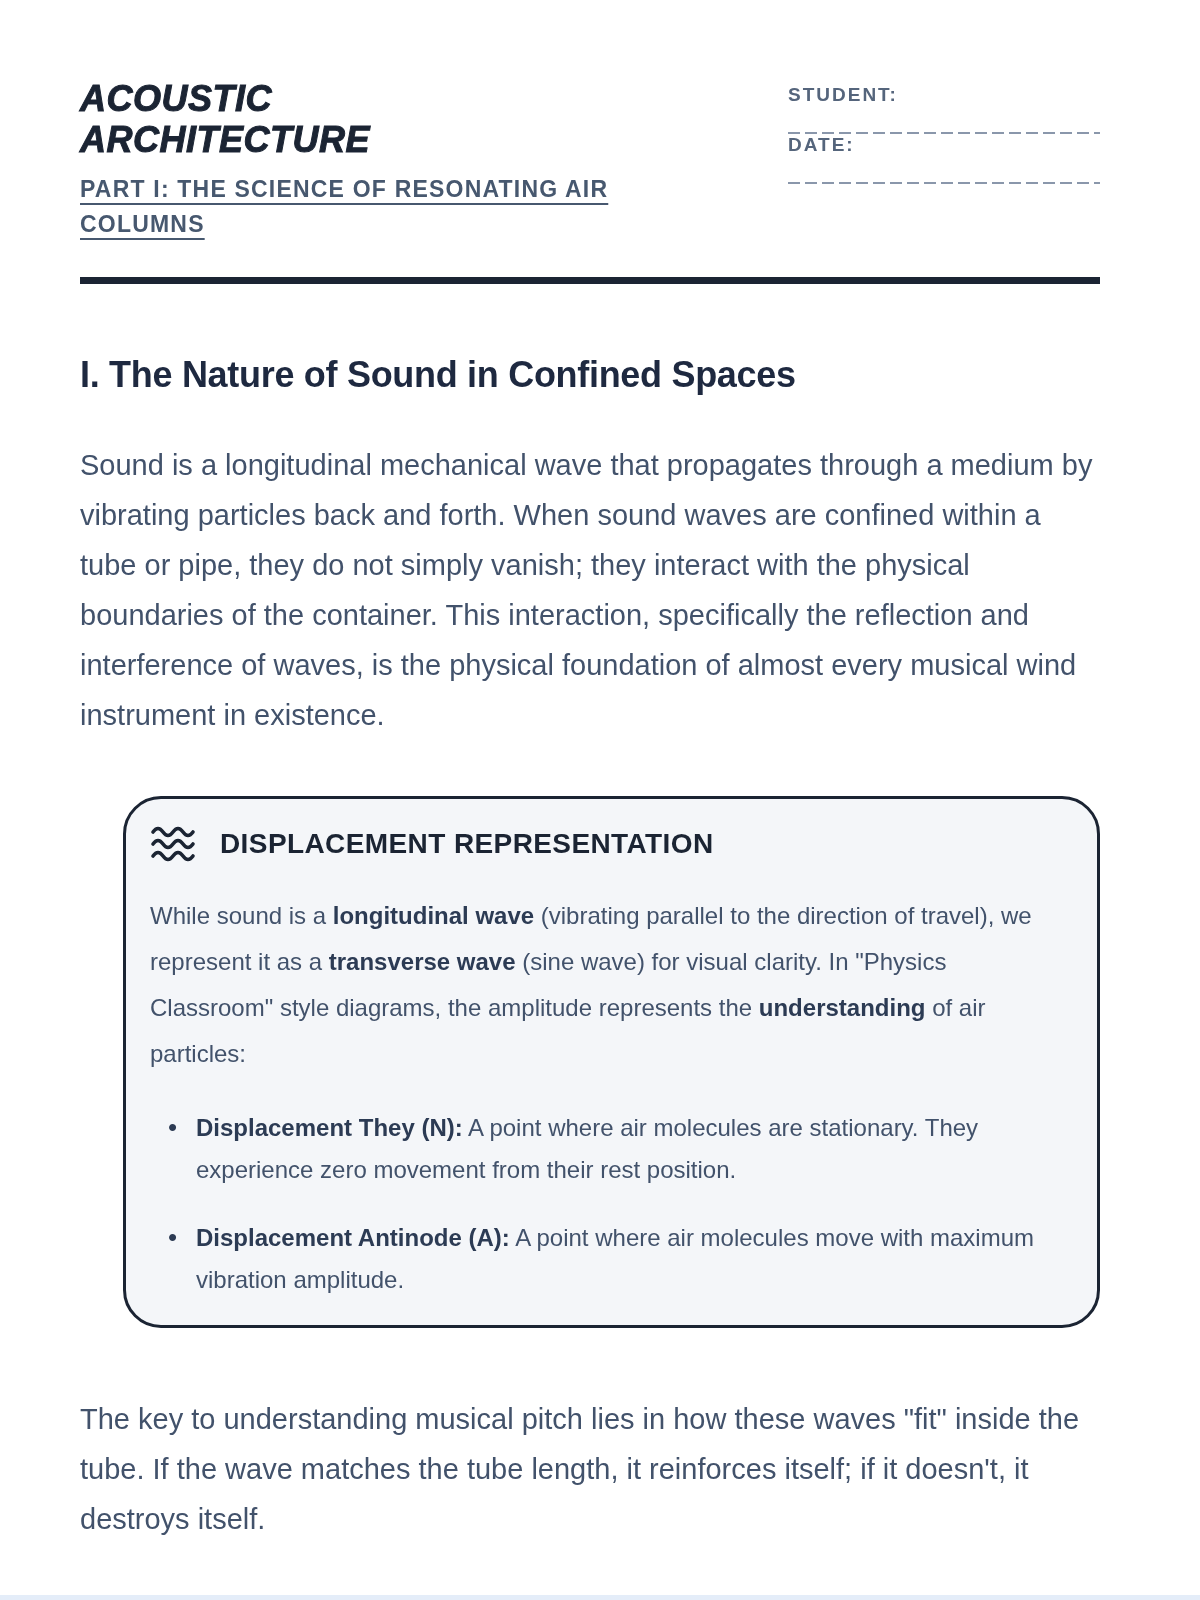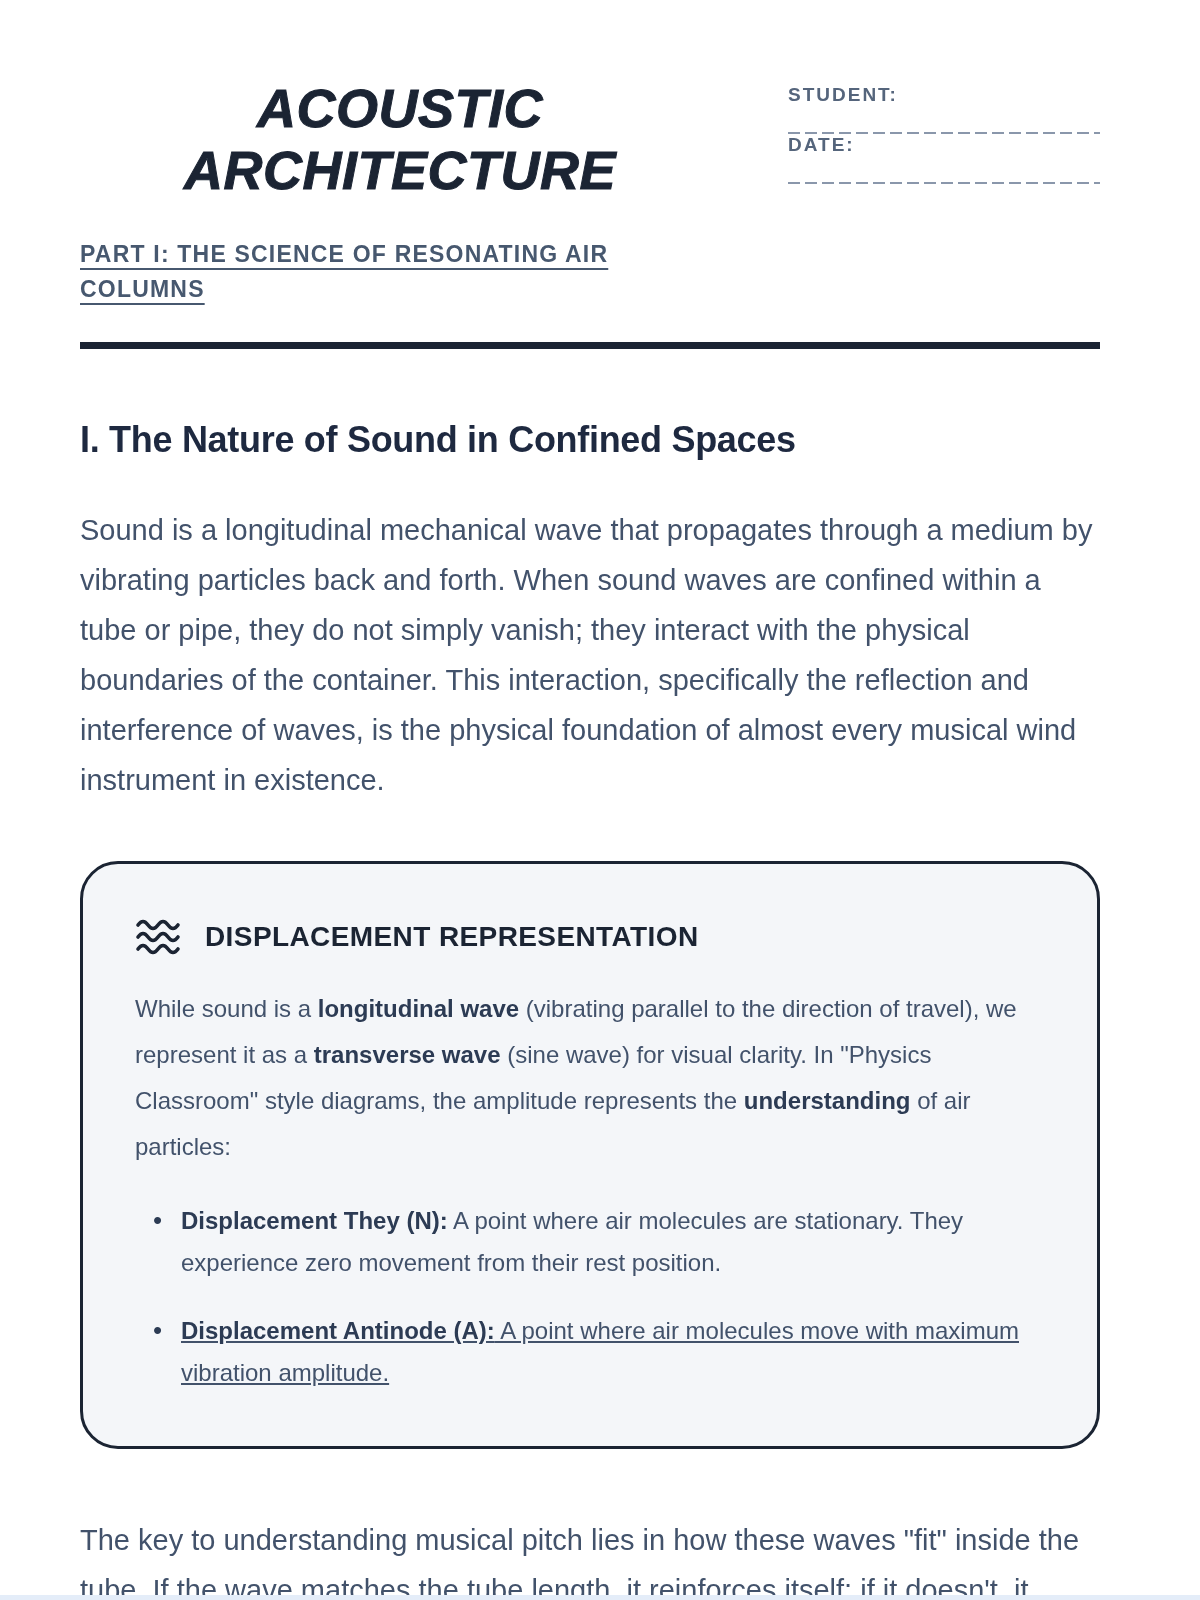--- a/index.html
+++ b/index.html
@@ -20,29 +20,28 @@
     font-family:"Liberation Sans", sans-serif;
     position:relative;
     overflow:hidden;
   }
   .page{padding:78px 100px 0 80px;}
 
   
   .header{display:flex;justify-content:space-between;align-items:flex-start;}
   .header-left{max-width:660px;}
   .doc-title{
-    font-size:54px;font-weight:900;font-style:italic;
+    font-size:36px;font-weight:900;font-style:italic;
     color:var(--navy);line-height:1.14;letter-spacing:.5px;
     -webkit-text-stroke:1px var(--navy);
     text-transform:uppercase;
-    text-align:center;
   }
   .doc-title span{display:block;}
   .doc-subtitle{
-    margin-top:36px;max-width:640px;
+    margin-top:12px;max-width:640px;
     font-size:23px;font-weight:700;letter-spacing:1.2px;line-height:1.5;
     color:#47586f;text-transform:uppercase;
     text-decoration:underline;text-decoration-thickness:2px;text-underline-offset:6px;
   }
   .header-right{width:312px;padding-top:6px;flex-shrink:0;}
   .field-label{
     text-align:left;font-size:19px;font-weight:700;
     letter-spacing:2px;color:var(--label);
   }
   .field-line{
@@ -64,33 +63,34 @@
     max-width:1020px;
   }
   .para.outro{margin-top:66px;}
 
   
   .callout{
     margin-top:56px;
     background:var(--boxbg);
     border:3px solid var(--navy);
     border-radius:38px;
-    padding:52px;
+    padding:24px;
+    margin-left:43px;
   }
   .callout-header{display:flex;align-items:center;gap:24px;}
   .waves-icon{flex-shrink:0;display:inline-flex;}
   .callout-title{
     font-size:28px;font-weight:800;color:var(--navy);
     letter-spacing:.4px;text-transform:uppercase;
   }
   .callout-body{margin-top:28px;font-size:24px;line-height:46px;color:var(--slate);}
   .callout-body strong,.callout-bullets strong{color:var(--strong);font-weight:700;}
   .callout-bullets{margin-top:30px;list-style:none;padding-left:46px;}
   .callout-bullets li{position:relative;font-size:24px;line-height:42px;color:var(--slate);}
-  .callout-bullets li + li{margin-top:26px;text-decoration:underline;}
+  .callout-bullets li + li{margin-top:26px;}
   .callout-bullets li::before{
     content:"\2022";position:absolute;left:-28px;top:-1px;
     color:var(--strong);font-size:26px;
   }
 
   
   .next-section-edge{
     position:absolute;left:0;right:0;bottom:0;height:5px;
     background:var(--nextedge);
   }

